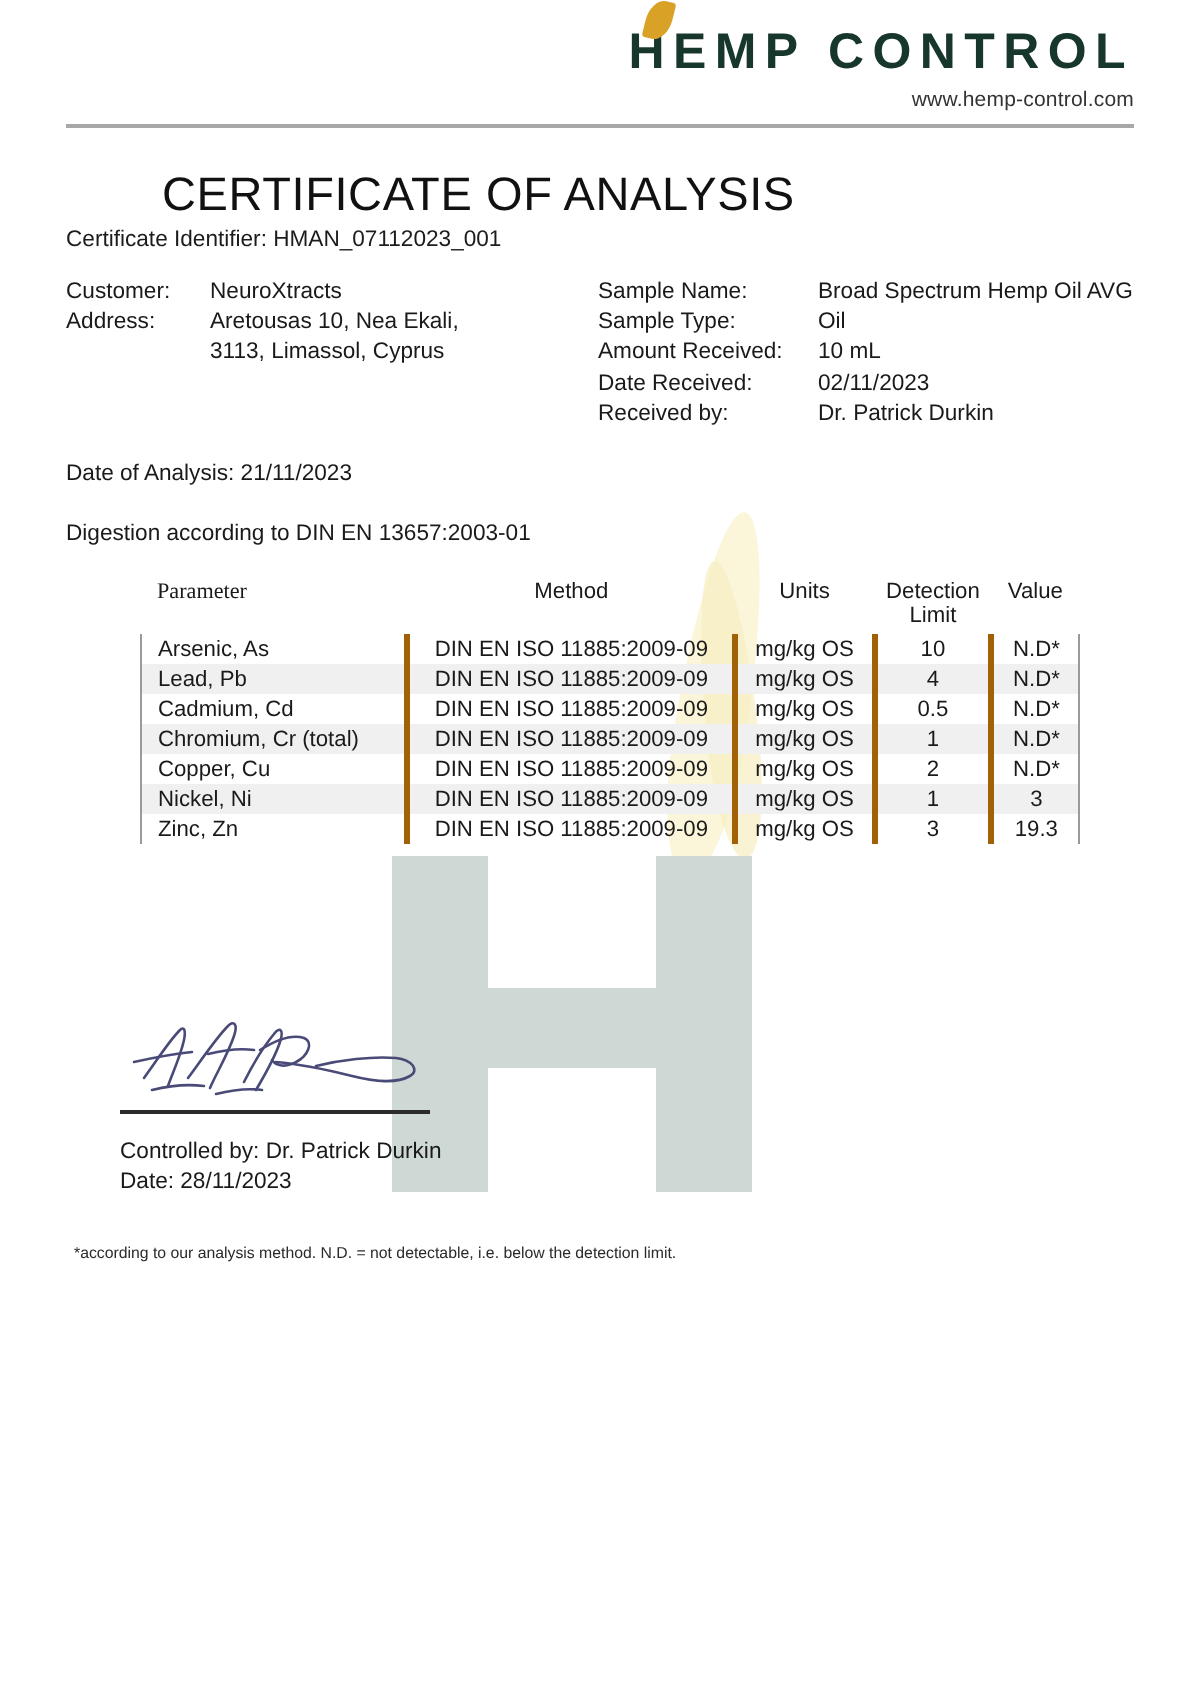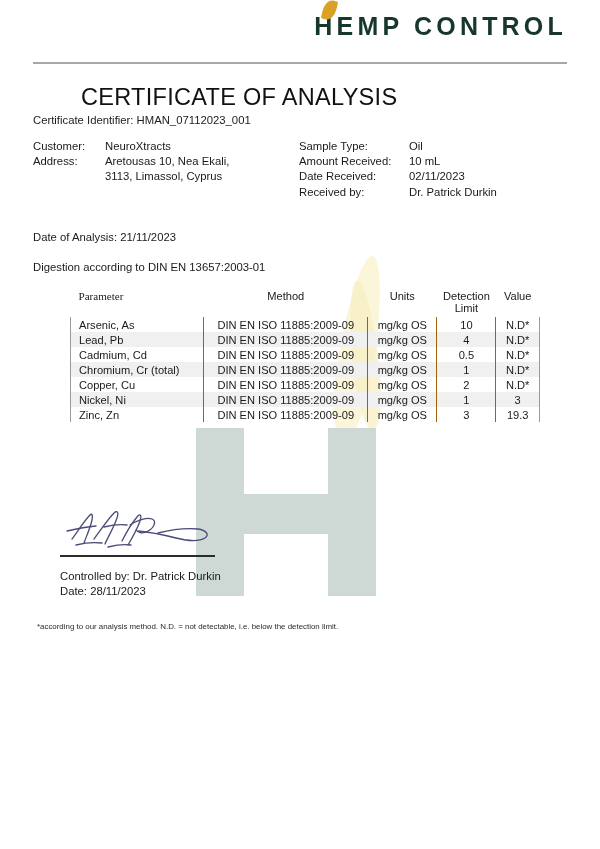--- a/index.html
+++ b/index.html
@@ -184,21 +184,21 @@
   table.coa thead tr th { padding-top: 0; }
   table.coa thead { }
   table.coa th.p { text-align: left; padding-left: 8px; font-family: Liberation Serif, serif; }
   table.coa th.m, table.coa th.u,
   table.coa th.d, table.coa th.v { text-align: center; }
   .hdr-2line { display: block; }
 
   table.coa tbody tr td {
     padding: 1.5px 6px;
     border-left: 1px solid #bdbdbd;
-    border-right: 1px solid #a16207;
+    border-right: 3px solid #a16207;
     white-space: nowrap;
   }
   table.coa tbody tr td.p {
     text-align: left;
     padding-left: 8px;
     border-left: 1px solid #9a9a9a;
   }
   table.coa tbody tr td.m,
   table.coa tbody tr td.u,
   table.coa tbody tr td.d,
@@ -277,39 +277,44 @@
     </div>
   </div>
 
   <div class="content">
 
     <div class="logo-block">
       <div class="logo-row">
         <span class="logo-leaf"></span>
         <span class="logo-text">HEMP CONTROL</span>
       </div>
+      <div class="logo-url">www.hemp-control.com</div>
     </div>
     <div class="rule-top"></div>
 
     <div class="title">CERTIFICATE OF ANALYSIS</div>
     <div class="cert-id">Certificate Identifier: HMAN_07112023_001</div>
 
     <div class="info-left">
       <div class="inf-row">
         <span class="inf-k">Customer:</span>
         <span class="inf-v">NeuroXtracts</span>
       </div>
       <div class="inf-row">
         <span class="inf-k">Address:</span>
         <span class="inf-v">Aretousas 10, Nea Ekali,</span>
       </div>
       <div class="inf-cont">3113, Limassol, Cyprus</div>
     </div>
 
     <div class="info-right">
+      <div class="inf-row">
+        <span class="inf-k">Sample Name:</span>
+        <span class="inf-v">Broad Spectrum Hemp Oil AVG</span>
+      </div>
       <div class="inf-row">
         <span class="inf-k">Sample Type:</span>
         <span class="inf-v">Oil</span>
       </div>
       <div class="inf-row">
         <span class="inf-k">Amount Received:</span>
         <span class="inf-v">10 mL</span>
       </div>
       <div class="inf-row">
         <span class="inf-k">Date Received:</span>

